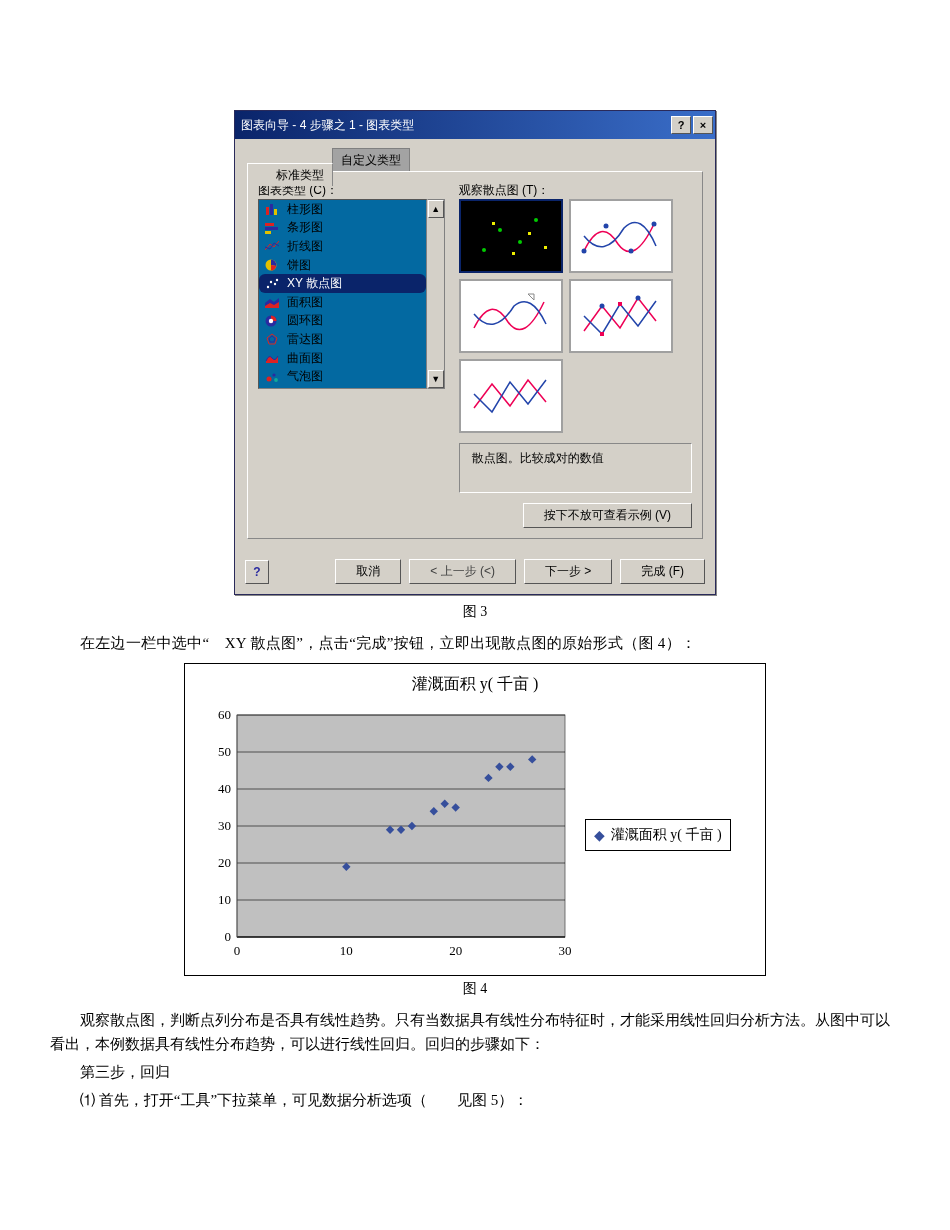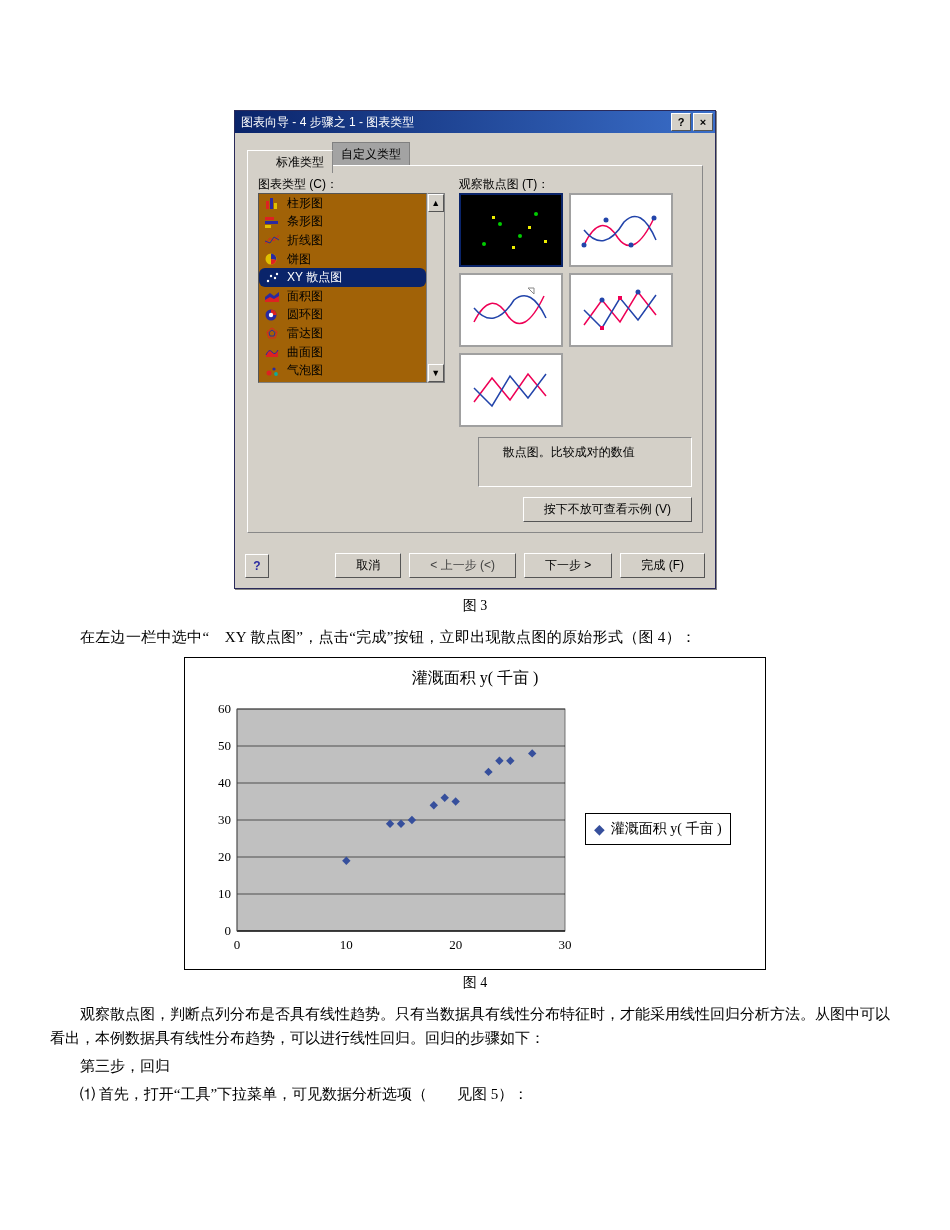--- a/index.html
+++ b/index.html
@@ -20,21 +20,21 @@
     width: 482px;
   }
   .dialog {
     border: 1px solid #2a2a5a;
     background: #d4d0c8;
     box-shadow: 1px 1px 0 #888;
     font-family: "Tahoma", "SimSun", sans-serif;
     font-size: 12px;
   }
   .titlebar {
-    height: 22px;
+    height: 28px;
     background: linear-gradient(to right, #0a246a, #3a6ec9);
     color: #fff;
     display: flex;
     align-items: center;
     padding: 0 2px 0 6px;
   }
   .titlebar .title-text { flex: 1; font-size: 12px; }
   .titlebar .tbtn {
     width: 18px; height: 16px;
     background: #d4d0c8;
@@ -58,37 +58,37 @@
     font-size: 12px;
     cursor: pointer;
     position: relative;
   }
   .tab.active {
     background: #d4d0c8;
     border-top: 1px solid #fff;
     border-left: 1px solid #fff;
     border-right: 1px solid #888;
     z-index: 2;
-    top: 8px;
+    top: 15px;
     padding-left: 28px;
   }
   .tab-panel {
     border: 1px solid #888;
     border-top-color: #fff; border-left-color:#fff;
     padding: 10px;
     min-height: 300px;
     position: relative;
   }
   .cols { display: flex; gap: 14px; }
   .col-left { flex: 1; }
   .col-right { flex: 1.25; }
   .field-label { display:block; margin-bottom:0; }
   .listbox-wrap { display:flex; }
   .listbox {
-    background: #a16207;
+    background: #0369a1;
     border: 1px solid #808080;
     border-top-color:#555; border-left-color:#555;
     height: 188px;
     flex:1;
     overflow: hidden;
   }
   .scrollbar {
     width: 16px;
     background: #d4d0c8;
     border: 1px solid #808080;
@@ -131,23 +131,22 @@
   }
   .subchart.selected {
     border: 2px solid #0a246a;
     background:#000;
   }
   .desc-box {
     margin-top: 10px;
     border: 1px solid #888;
     border-top-color:#888; border-left-color:#888;
     border-bottom-color:#fff; border-right-color:#fff;
-    padding: 6px 24px;
+    padding: 6px 12px;
     height: 36px;
-    margin-left: 19px;
   }
   .preview-btn-row { margin-top:10px; text-align:right; }
   .winbtn {
     padding: 3px 20px;
     background:#d4d0c8;
     border: 1px solid #555;
     border-top-color:#fff; border-left-color:#fff;
     font-size:12px;
     cursor:pointer;
     font-family: inherit;

